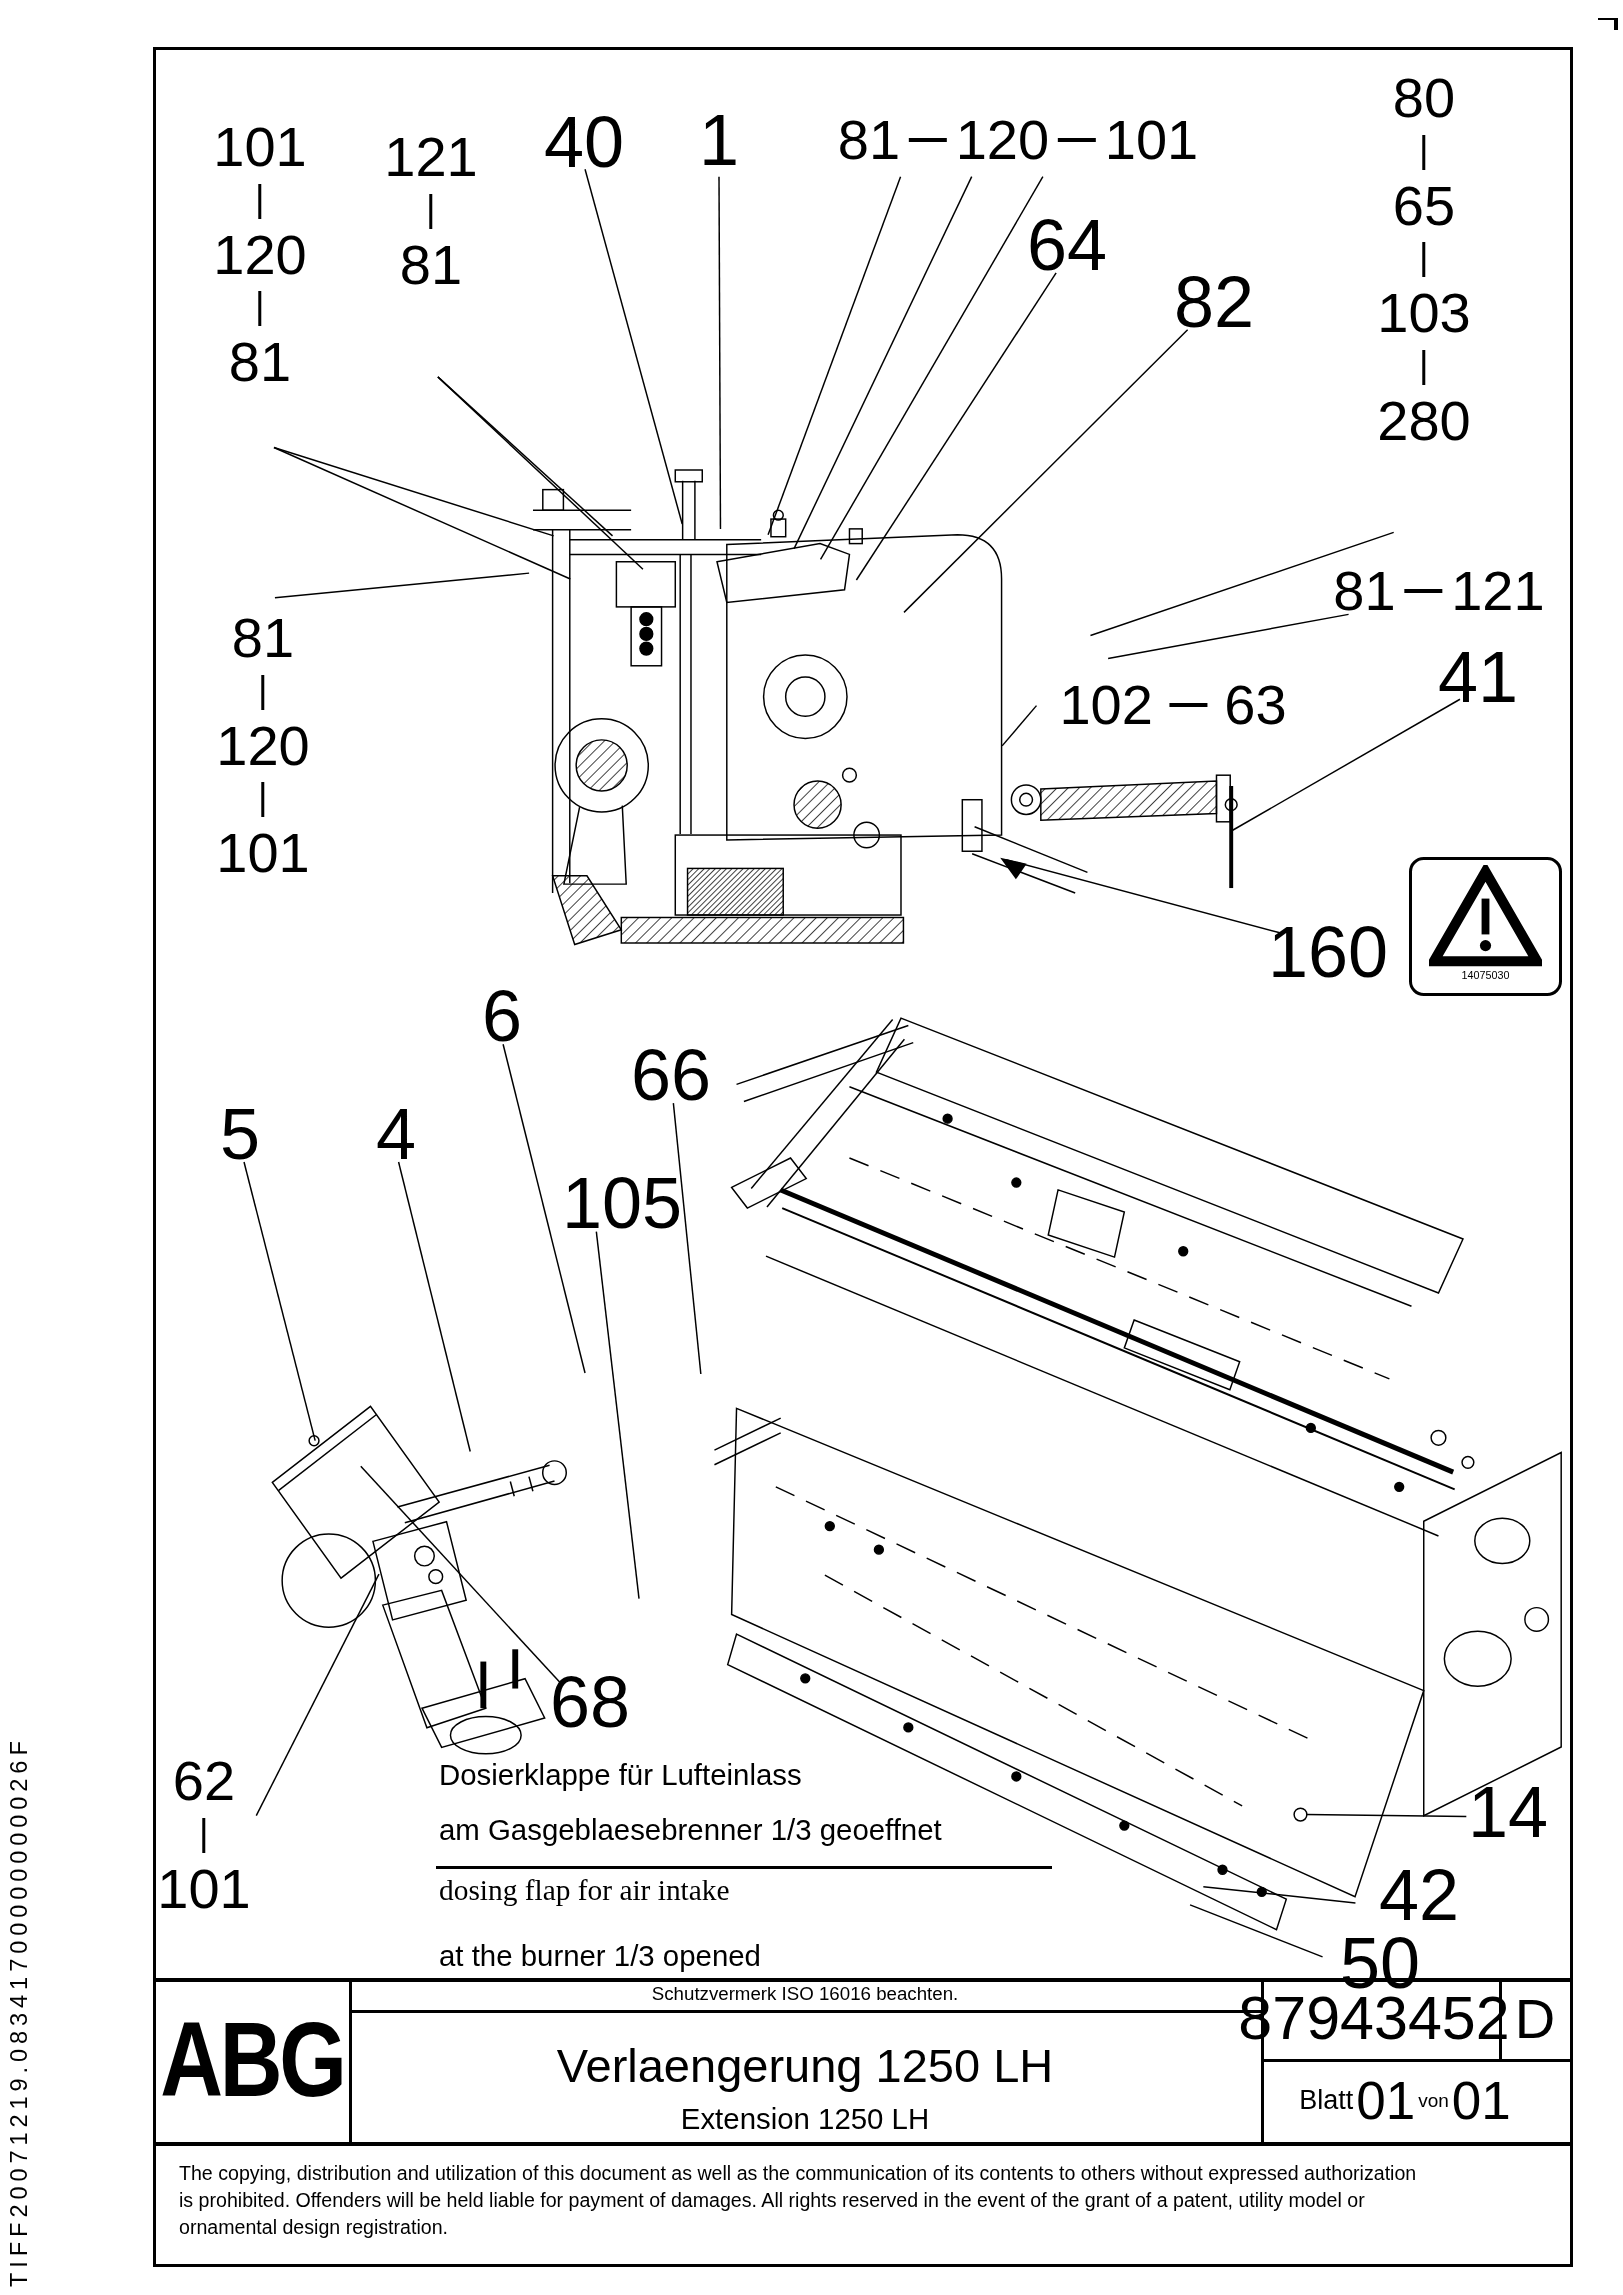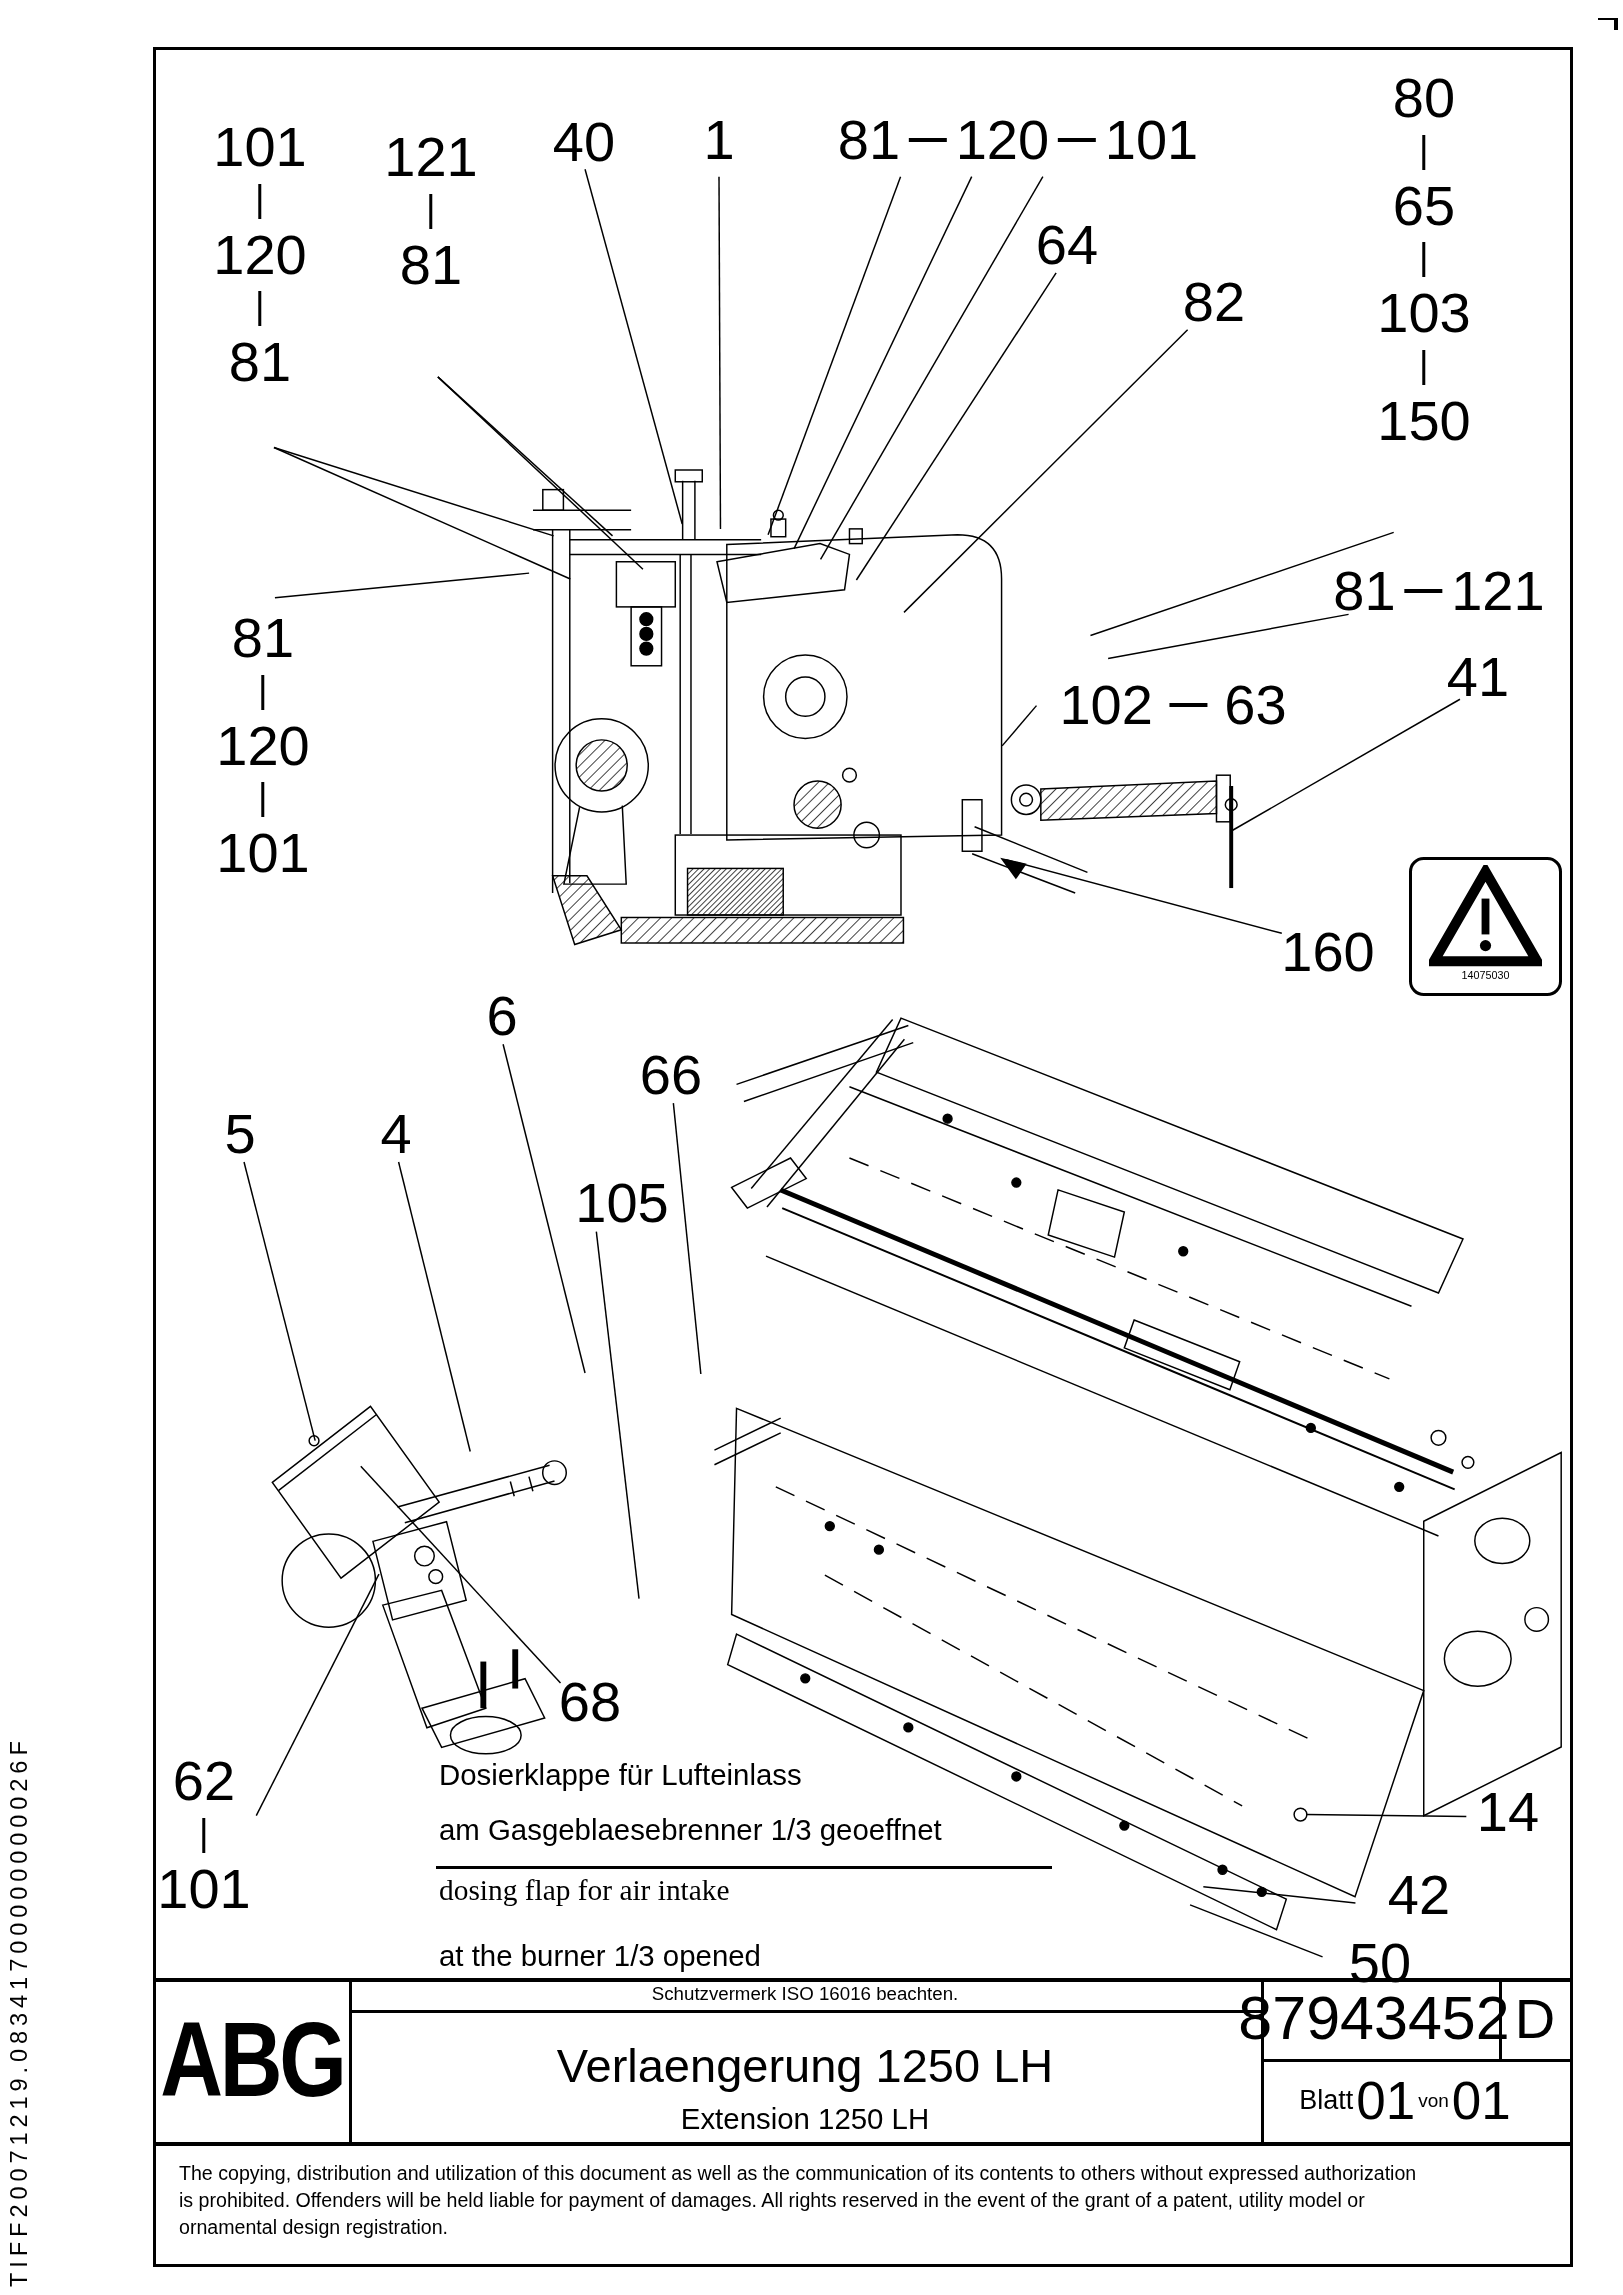--- a/index.html
+++ b/index.html
@@ -1,19 +1,19 @@
 <!DOCTYPE html>
 <html style="font-size:7.9px"><head>
 <meta charset="utf-8">
 <style>
   html,body{margin:0;padding:0;background:#fff;}
   .sheet{position:relative;width:1623px;height:2295px;background:#fff;color:#000;
          font-family:"Liberation Sans",sans-serif;overflow:hidden;}
   .abs{position:absolute;}
-  .callout{position:absolute;transform:translate(-50%,-50%);font-size:56px;white-space:nowrap;line-height:1;text-align:right;}
+  .callout{position:absolute;transform:translate(-50%,-50%);font-size:72px;white-space:nowrap;line-height:1;text-align:right;}
   .vstack{position:absolute;transform:translateX(-50%);display:flex;flex-direction:column;align-items:center;}
   .vstack .num{font-size:56px;line-height:1.05;}
   .vstack .tick{width:3.4px;height:35px;background:#000;margin:6.9px 0;}
   .hstack{position:absolute;transform:translate(-50%,-50%);display:flex;align-items:center;gap:8.8px;}
   .hstack .num{font-size:56px;line-height:1;}
   .hstack .dash{width:38px;height:3.9px;background:#000;}
   .hline{position:absolute;background:#000;height:3.4px;}
   .vline{position:absolute;background:#000;width:3.4px;}
   .thick{height:4.4px;}
   .note{position:absolute;font-size:29.4px;white-space:nowrap;}
@@ -219,21 +219,21 @@
   <div class="callout" style="left:1067px;top:245px;">64</div>
   <div class="callout" style="left:1214px;top:302px;">82</div>
 
   <div class="vstack" style="left:1424px;top:69px;">
     <span class="num">80</span>
     <div class="tick"></div>
     <span class="num">65</span>
     <div class="tick"></div>
     <span class="num">103</span>
     <div class="tick"></div>
-    <span class="num">150</span>
+    <span class="num">280</span>
   </div>
 
   <div class="hstack" style="left:1439px;top:591px;">
     <span class="num">81</span>
     <div class="dash"></div>
     <span class="num">121</span>
   </div>
 
   <div class="callout" style="left:1478px;top:677px;">41</div>
 

